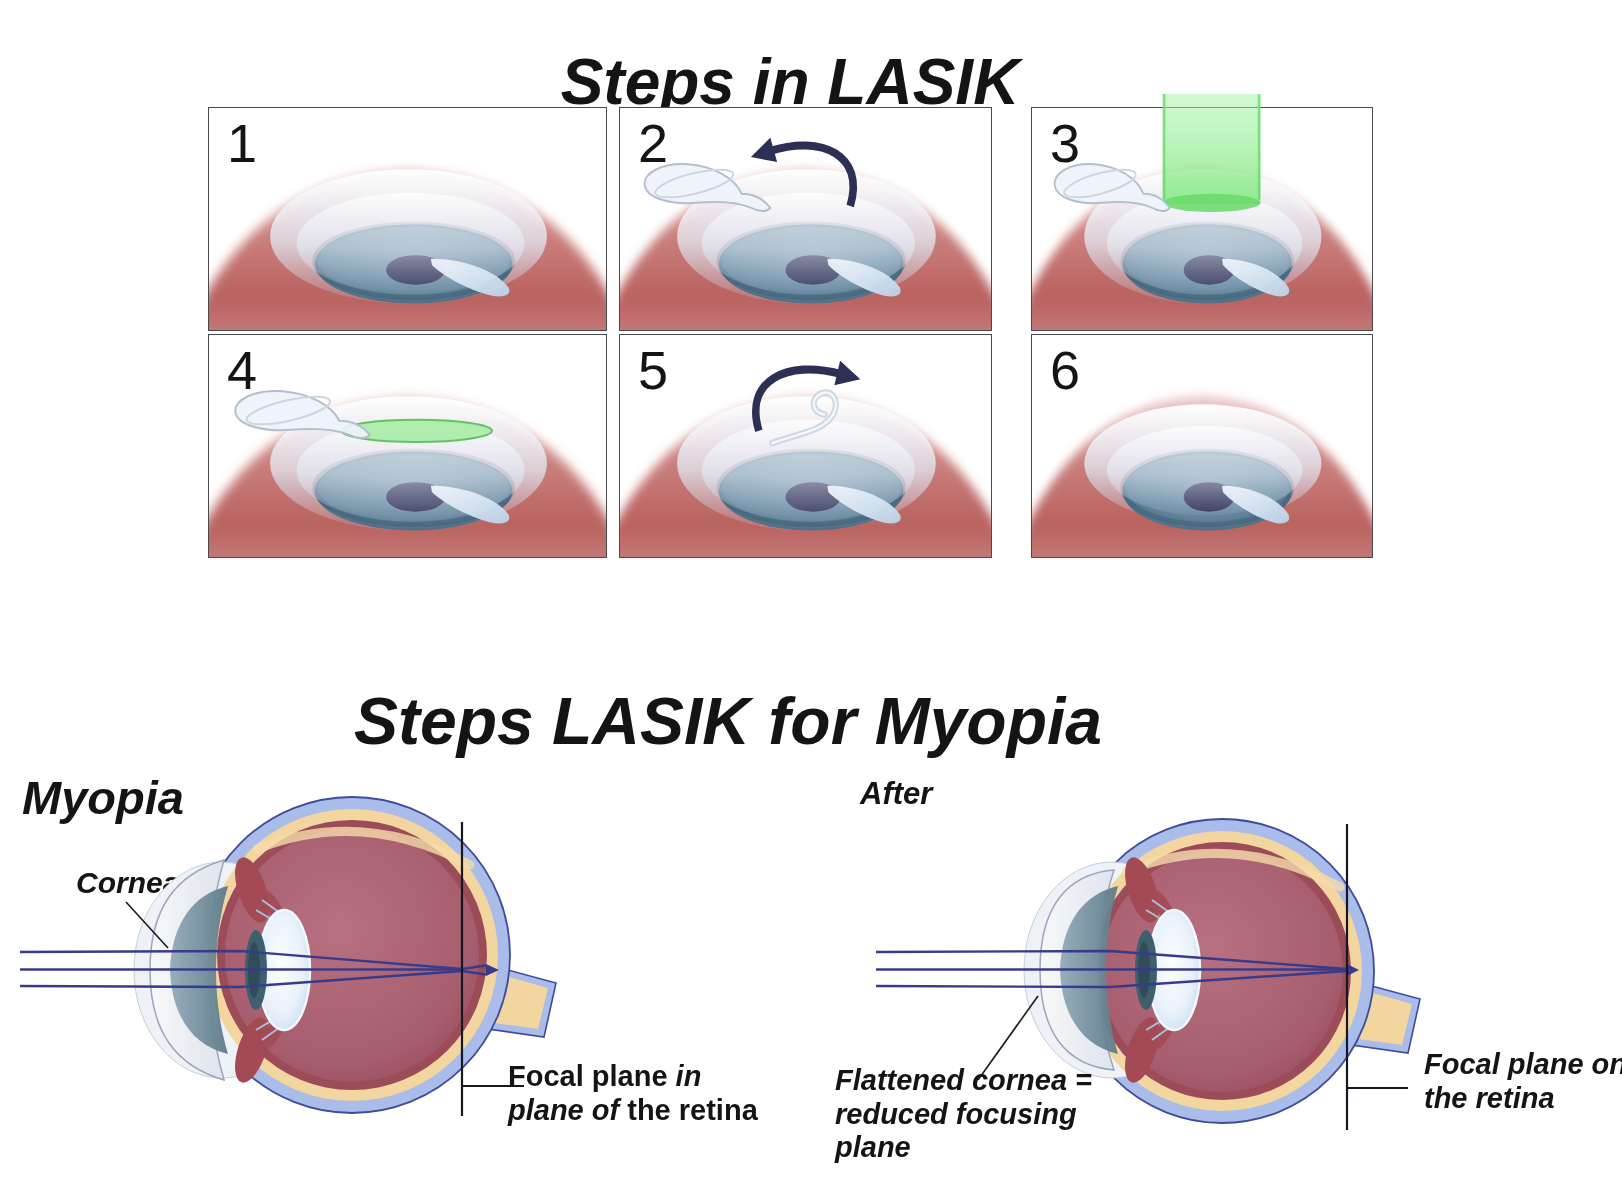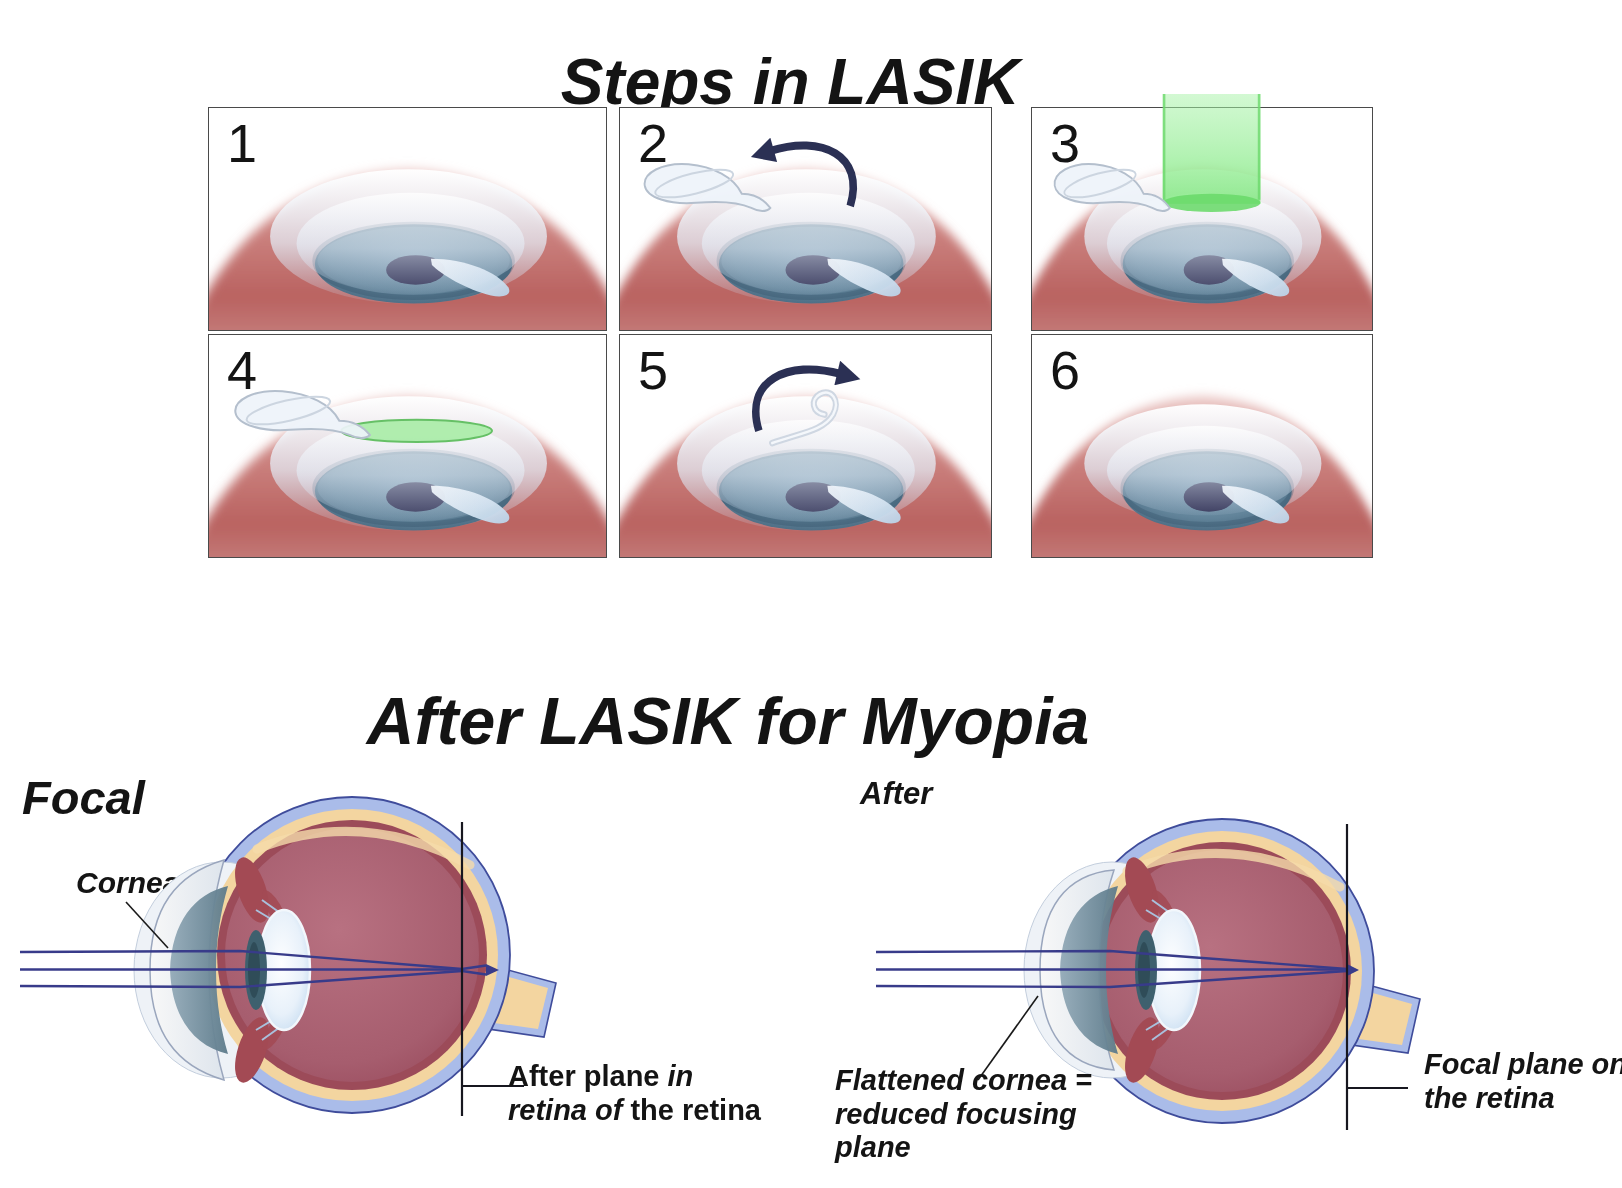--- a/index.html
+++ b/index.html
@@ -336,23 +336,23 @@
     <ellipse cx="201" cy="150" rx="97" ry="36" fill="none" stroke="#2f4d63" stroke-opacity="0.3" stroke-width="5"></ellipse>
     <ellipse cx="203" cy="159" rx="29" ry="14.5" fill="#2d2c50"></ellipse>
     <path d="M 218 148 C 252 148 283 161 294 176 C 298 183 290 187 277 184 C 252 178 228 163 219 154 Z" fill="url(#hg_5)" opacity="0.95"></path>
     <ellipse cx="198" cy="133" rx="112" ry="44" fill="url(#dg_5)" opacity="0.8"></ellipse>
           </g>
         </svg>
      <span class="num">6</span>
       </figure>
     </div>
 
-  <h2 class="title" id="secondary-title">After LASIK for Myopia</h2>
-
-  <div class="biglabel" style="left:22px;top:770px;">Focal</div>
+  <h2 class="title" id="secondary-title">Steps LASIK for Myopia</h2>
+
+  <div class="biglabel" style="left:22px;top:770px;">Myopia</div>
   <div class="biglabel" style="left:860px;top:776px;font-size:31px;">After</div>
 
   <div class="smlabel italic-label" style="left:76px;top:866px;font-size:30px;">Cornea</div>
 
   <svg class="eye-svg" id="before-eye-svg" style="left:0;top:780px;" width="760" height="372" viewBox="0 0 760 372">
       <defs>
     <radialGradient id="vg_b" cx="0.45" cy="0.4" r="0.75">
       <stop offset="0" stop-color="#b87181"></stop>
           <stop offset="0.7" stop-color="#a65d6e"></stop>
       <stop offset="1" stop-color="#97485a"></stop>
@@ -470,22 +470,22 @@
       <path d="M 16 206 L 250 207 L 487 191"></path>
         </g>
     <polygon points="487,184 499,190 487,196" fill="#383b8a"></polygon>
     <line x1="487" y1="44" x2="487" y2="350" stroke="#17171f" stroke-width="2.2"></line>
     <line x1="487" y1="308" x2="548" y2="308" stroke="#17171f" stroke-width="2"></line>
     <line x1="118" y1="300" x2="178" y2="216" stroke="#1a1a1a" stroke-width="1.6"></line>
   </g>
     </svg>
 
   <div class="smlabel" style="left:508px;top:1060px;">
-    <span>After plane </span><em>in</em><br>
-    <em>retina of</em><span> the retina</span>
+    <span>Focal plane </span><em>in</em><br>
+    <em>plane of</em><span> the retina</span>
   </div>
 
   <div class="smlabel italic-label" style="left:835px;top:1064px;font-style:italic;">
     <span>Flattened cornea =</span><br>
     <span>reduced focusing</span><br>
     <span>plane</span>
   </div>
 
   <div class="smlabel italic-label" style="left:1410px;top:1048px;margin-left:14px;">
     <span>Focal plane on</span><br>

